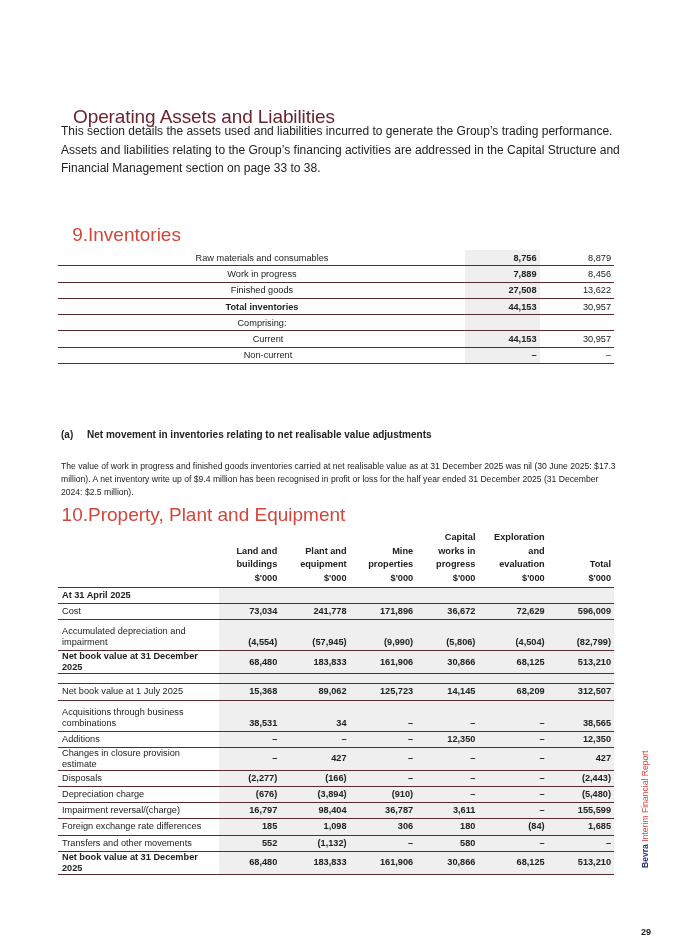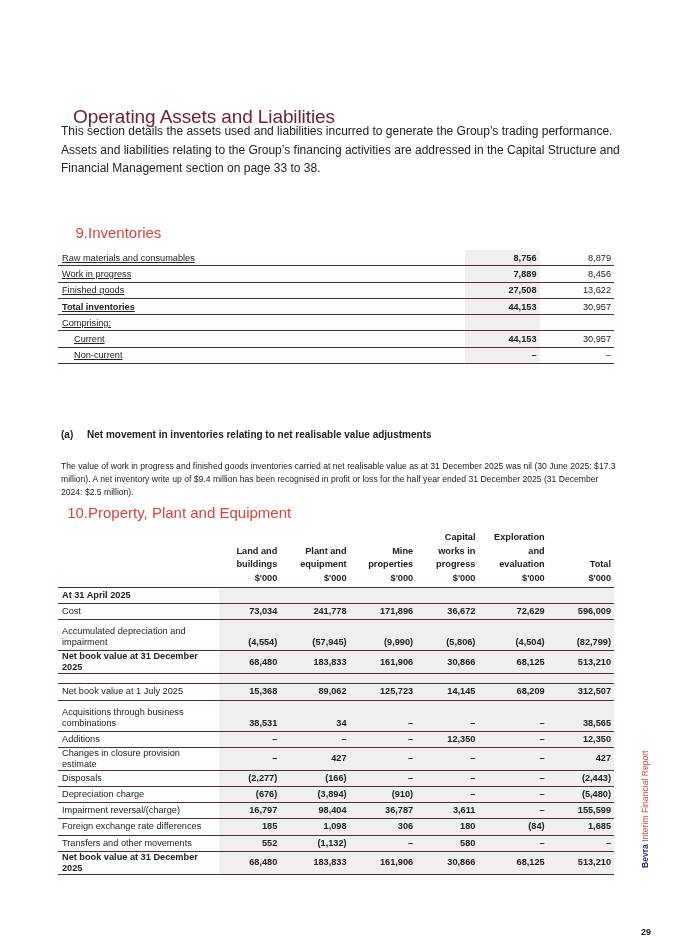--- a/index.html
+++ b/index.html
@@ -3,36 +3,36 @@
 <meta charset="utf-8">
 <style>
   html, body { margin: 0; padding: 0; background: #ffffff; }
   body { width: 673px; height: 949px; position: relative; overflow: hidden;
          font-family: "Liberation Sans", "DejaVu Sans", sans-serif; color: #222; }
   .page { position: absolute; left: 0; top: 0; width: 673px; height: 949px; }
 
   .main-title { position: absolute; left: 61px; top: 94px; font-size: 19px; color: #6b2530; margin: 12px; font-weight: normal; letter-spacing: -0.1px; }
   .intro { position: absolute; left: 61px; top: 122px; width: 560px; font-size: 12px; line-height: 18.5px; color: #222; margin: 0; }
 
-  .sec-title { position: absolute; left: 61px; font-size: 15px; color: #d2453a; margin: 0; font-weight: normal; }
+  .sec-title { position: absolute; left: 61px; font-size: 19px; color: #d2453a; margin: 0; font-weight: normal; }
   .sec-title .num { display: inline-block; width: 27px; }
 
   table { border-collapse: collapse; position: absolute; font-size: 9.2px; color: #222; }
   td, th { padding: 0 3px; }
   th { font-weight: bold; text-align: right; vertical-align: bottom; line-height: 13.5px; }
   .num { text-align: right; }
   .bold { font-weight: bold; }
   .shade { background: #efefef; }
   tr.row td { border-bottom: 1px solid #5a2a2e; }
   tr.head th { border-bottom: 1.5px solid #5a2a2e; padding-bottom: 2px; }
 
   
   .inv { left: 58px; top: 250px; width: 556px; }
   .inv tr.row td { height: 15.3px; }
-  .inv .c-label { width: 388px; text-align: left; padding-left: 4px; text-decoration: underline; }
+  .inv .c-label { width: 388px; text-align: center; padding-left: 4px; }
   .inv .c-dec { width: 77px; }
   .inv .c-jun { width: 82px; }
   .indent { padding-left: 16px !important; }
 
   .sub-title { position: absolute; left: 61px; top: 429px; font-size: 10px; font-weight: bold; margin: 0; color: #222; }
   .sub-title .lbl { display: inline-block; width: 26px; }
   .sub-text { position: absolute; left: 61px; top: 460px; width: 560px; font-size: 8.6px; line-height: 12.8px; margin: 0; color: #222; }
 
   
   .ppe { left: 58px; top: 531px; width: 556px; }

